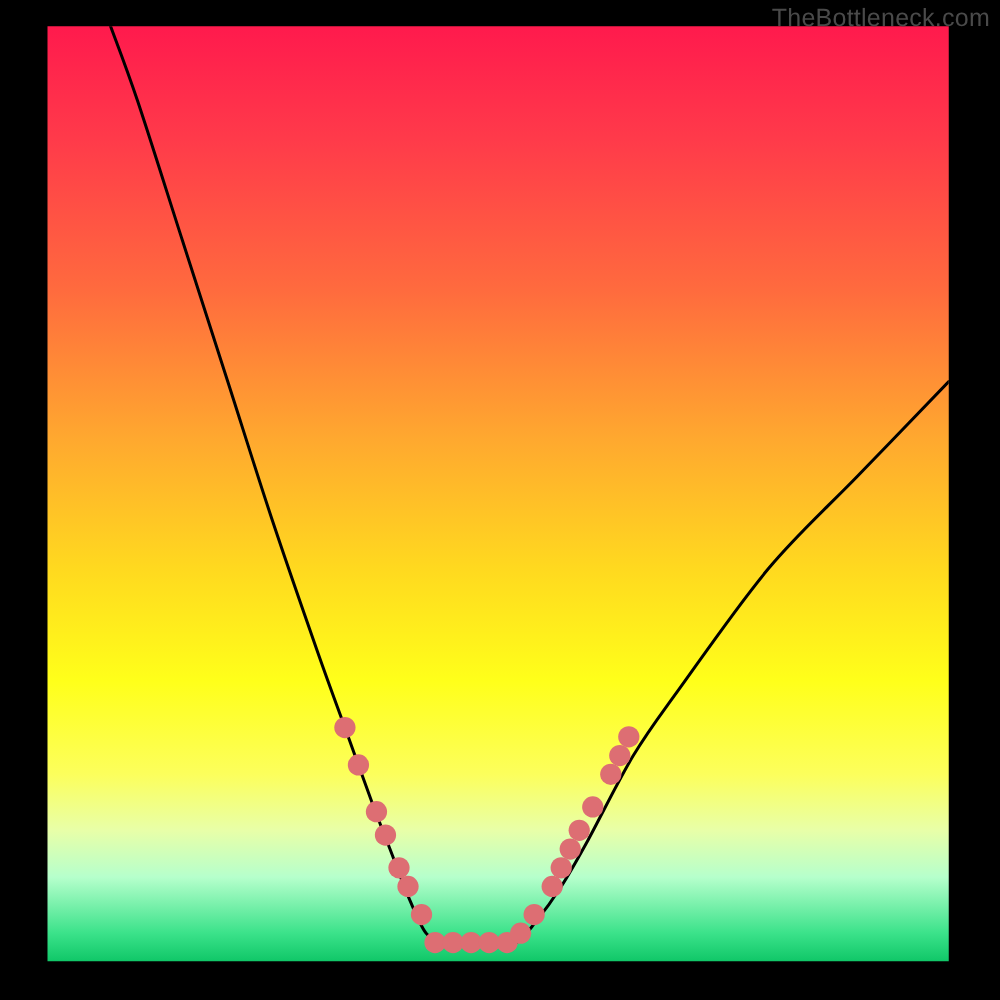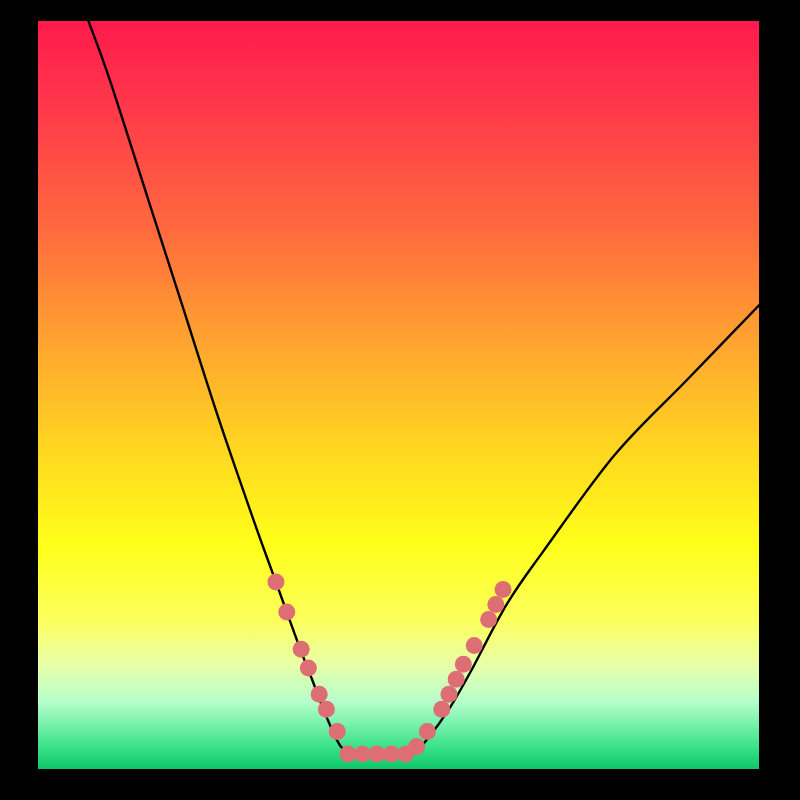--- a/index.html
+++ b/index.html
@@ -90,13 +90,14 @@
           <circle cx="418.17999999999995" cy="658.24" r="8.5" class="marker" fill="#dd6e73"></circle>
           <circle cx="425.39" cy="643.28" r="8.5" class="marker" fill="#dd6e73"></circle>
           <circle cx="436.205" cy="624.58" r="8.5" class="marker" fill="#dd6e73"></circle>
           <circle cx="450.625" cy="598.4" r="8.5" class="marker" fill="#dd6e73"></circle>
           <circle cx="457.835" cy="583.44" r="8.5" class="marker" fill="#dd6e73"></circle>
           <circle cx="465.045" cy="568.48" r="8.5" class="marker" fill="#dd6e73"></circle>
         </g>
     </svg>
   </div>
 
+  <div class="watermark">TheBottleneck.com</div>
 </div>
 
 </body></html>

